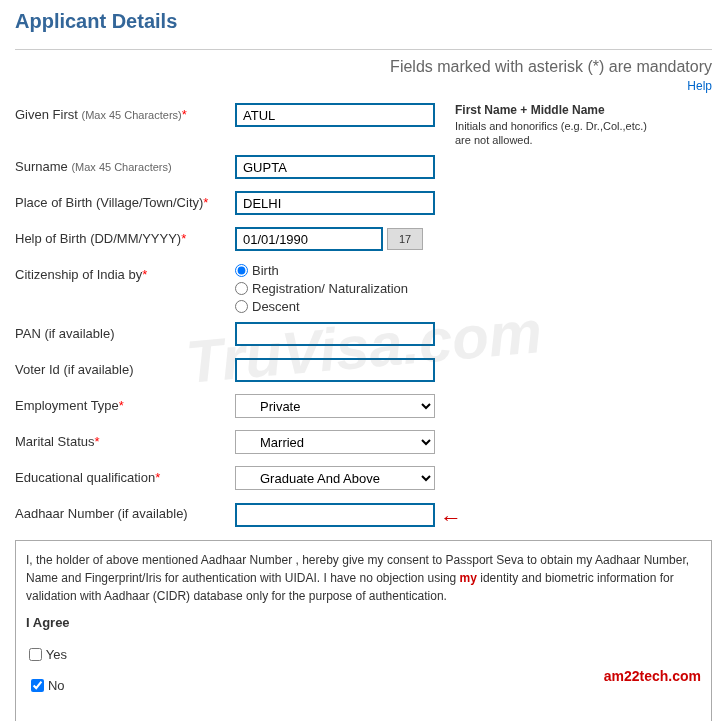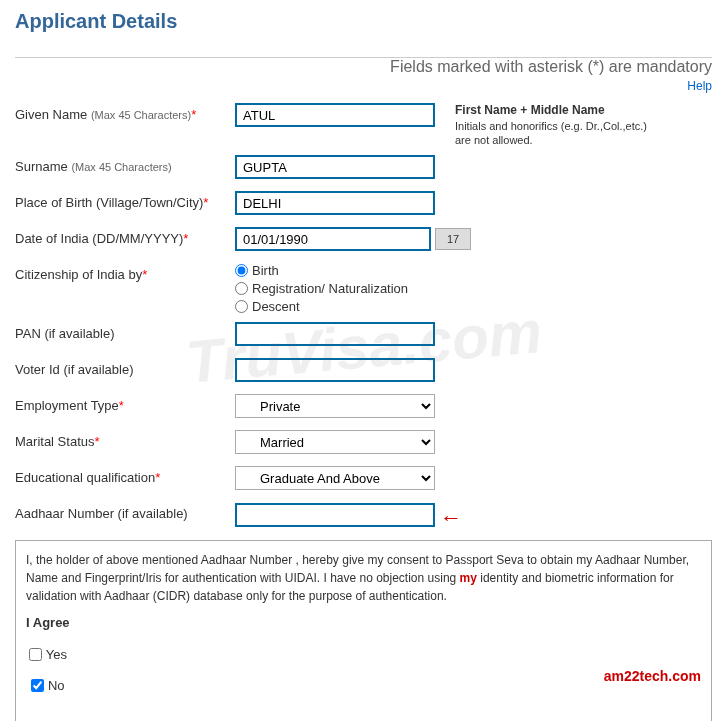--- a/index.html
+++ b/index.html
@@ -12,22 +12,22 @@
       min-height: 721px;
     }
     .page-container {
       padding: 10px 15px;
     }
     .page-title {
       font-size: 20px;
       color: #336699;
       font-weight: bold;
       border-bottom: 1px solid #ccc;
-      padding-bottom: 24px;
-      margin-bottom: 0;
+      padding-bottom: 16px;
+      margin-bottom: 8px;
     }
     .mandatory-note {
       text-align: right;
       color: #666;
       font-size: 16px;
       margin-bottom: 2px;
     }
     .help-link {
       text-align: right;
       margin-bottom: 10px;
@@ -201,21 +201,21 @@
 
   <div class="mandatory-note">Fields marked with asterisk (*) are mandatory</div>
   <div class="help-link">
     <a href="#">Help</a>
   </div>
 
   <div class="form-section">
 
     <div class="form-row">
       <div class="form-label">
-        <span>Given Name</span>
+        <span>Given First</span>
         <span class="sub-label">(Max 45 Characters)</span><span class="required">*</span>
       </div>
       <div class="form-control-area">
         <input type="text" class="form-input" value="ATUL" style="">
         <div class="hint-box">
           <strong>First Name + Middle Name</strong><br>
           <span>Initials and honorifics (e.g. Dr.,Col.,etc.) are not allowed.</span>
         </div>
       </div>
     </div>
@@ -235,25 +235,25 @@
       <div class="form-label">
         <span>Place of Birth (Village/Town/City)</span><span class="required">*</span>
       </div>
       <div class="form-control-area">
         <input type="text" class="form-input" value="DELHI" style="">
       </div>
     </div>
 
     <div class="form-row">
       <div class="form-label">
-        <span>Date of India (DD/MM/YYYY)</span><span class="required">*</span>
+        <span>Help of Birth (DD/MM/YYYY)</span><span class="required">*</span>
       </div>
       <div class="form-control-area">
         <div class="date-wrapper">
-          <input type="text" class="form-input" value="01/01/1990" style="width: 196px;">
+          <input type="text" class="form-input" value="01/01/1990" style="width: 148px;">
           <div class="calendar-icon">17</div>
         </div>
       </div>
     </div>
 
     <div class="form-row">
       <div class="form-label">
         <span>Citizenship of India by</span><span class="required">*</span>
       </div>
       <div class="form-control-area">

